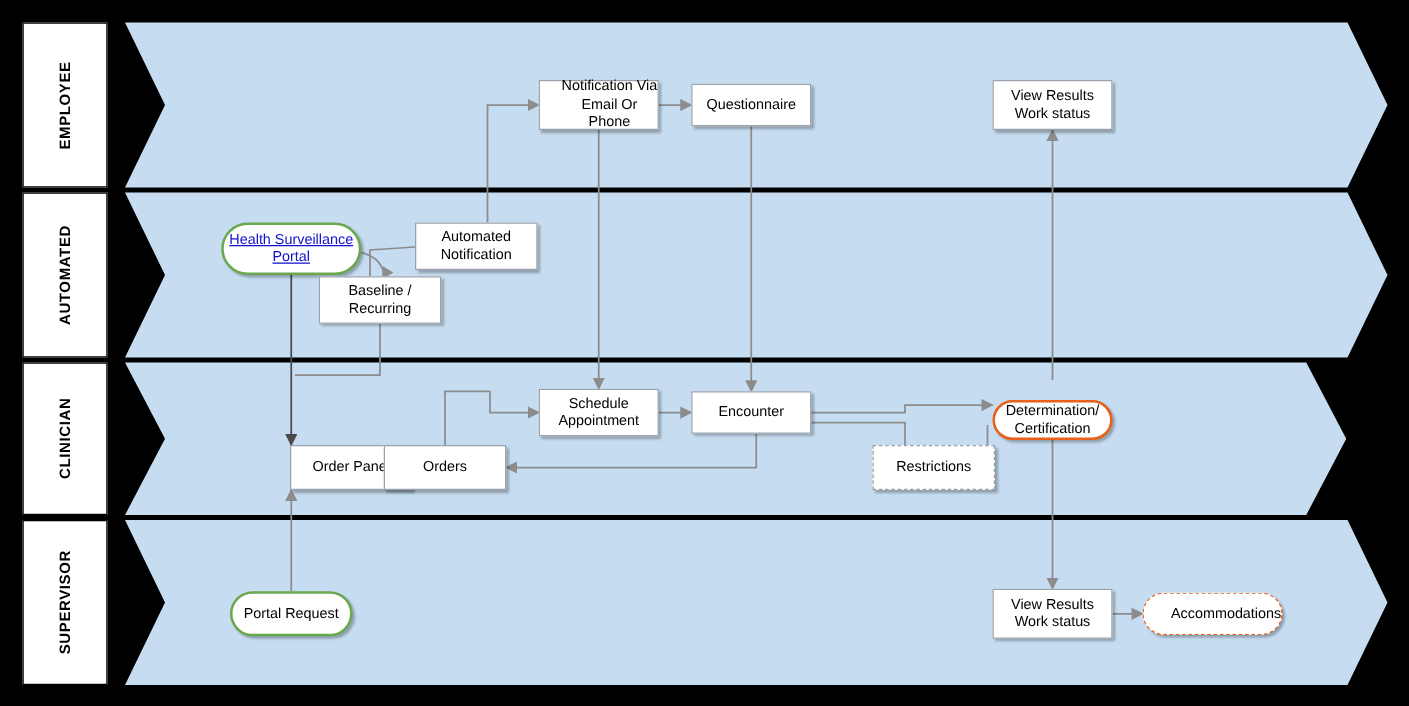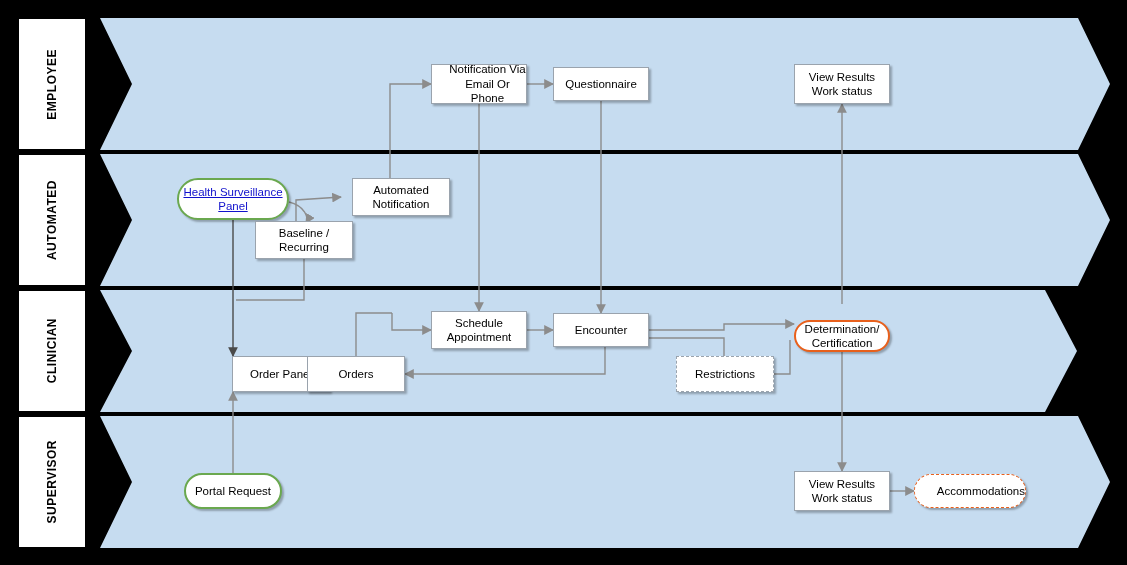--- a/index.html
+++ b/index.html
@@ -47,20 +47,21 @@
     line-height: 1.25;
     background: #ffffff;
   }
   .node.rect {
     border: 1px solid #9aa3ad;
     box-shadow: 2px 2px 2px rgba(0,0,0,0.28);
   }
   .node.rect-dashed {
     border: 1px dashed #9aa3ad;
     box-shadow: 2px 2px 2px rgba(0,0,0,0.28);
+    margin-left: 22px;
   }
   .node.pill-green {
     border: 2px solid #6aa84f;
     border-radius: 22px;
     box-shadow: 2px 2px 2px rgba(0,0,0,0.28);
   }
   .node.pill-orange {
     border: 2px solid #e8601c;
     border-radius: 22px;
     box-shadow: 2px 2px 2px rgba(0,0,0,0.28);
@@ -170,24 +171,24 @@
 
   <div class="node rect" style="left:553px;top:67px;width:96px;height:34px;">
     <span>Questionnaire</span>
   </div>
 
   <div class="node rect" style="left:794px;top:64px;width:96px;height:40px;">
     <span>View Results Work status</span>
   </div>
 
   <div class="node pill-green" style="left:177px;top:178px;width:112px;height:42px;">
-    <span class="lnk">Health Surveillance Panel</span>
-  </div>
-
-  <div class="node rect" style="left:352px;top:178px;width:98px;height:38px;">
+    <span class="lnk">Health Surveillance Portal</span>
+  </div>
+
+  <div class="node rect" style="left:332px;top:178px;width:98px;height:38px;">
     <span>Automated Notification</span>
   </div>
 
   <div class="node rect" style="left:255px;top:221px;width:98px;height:38px;justify-content:center;">
     <span>Baseline / Recurring</span>
   </div>
 
   <div class="node rect" style="left:553px;top:313px;width:96px;height:34px;">
     <span>Encounter</span>
   </div>

